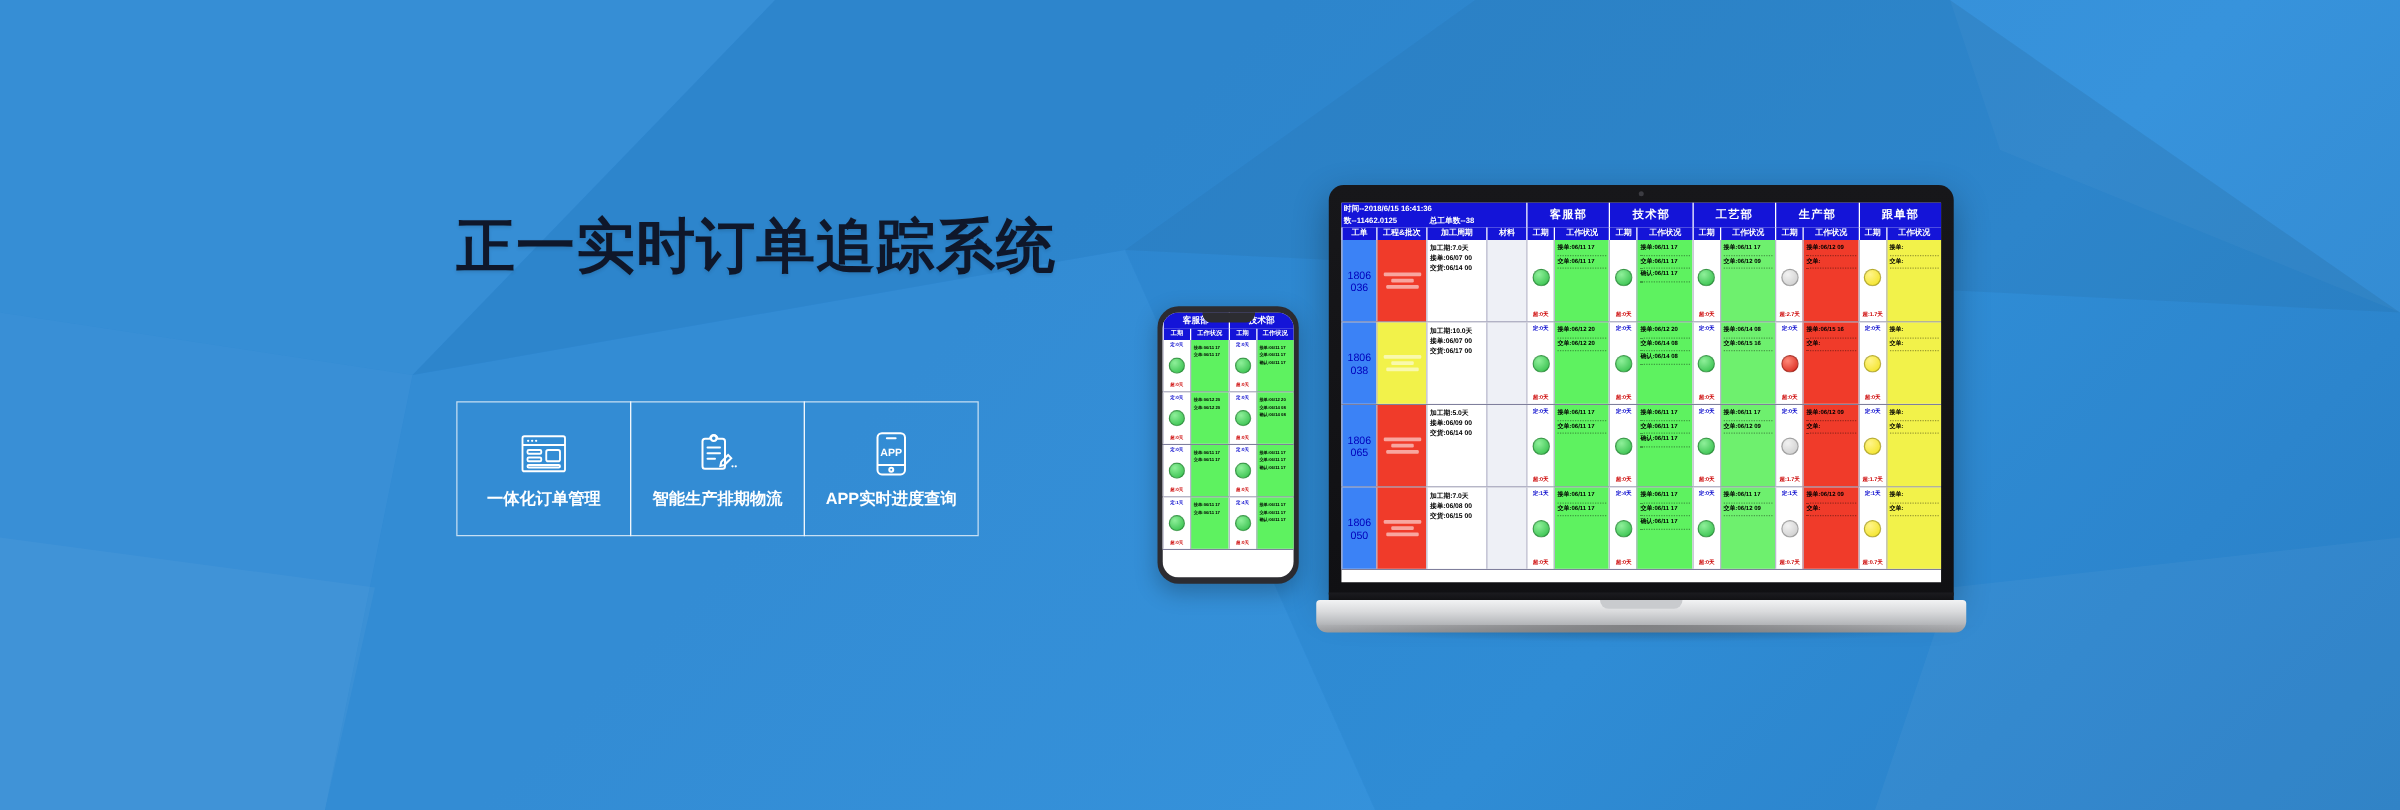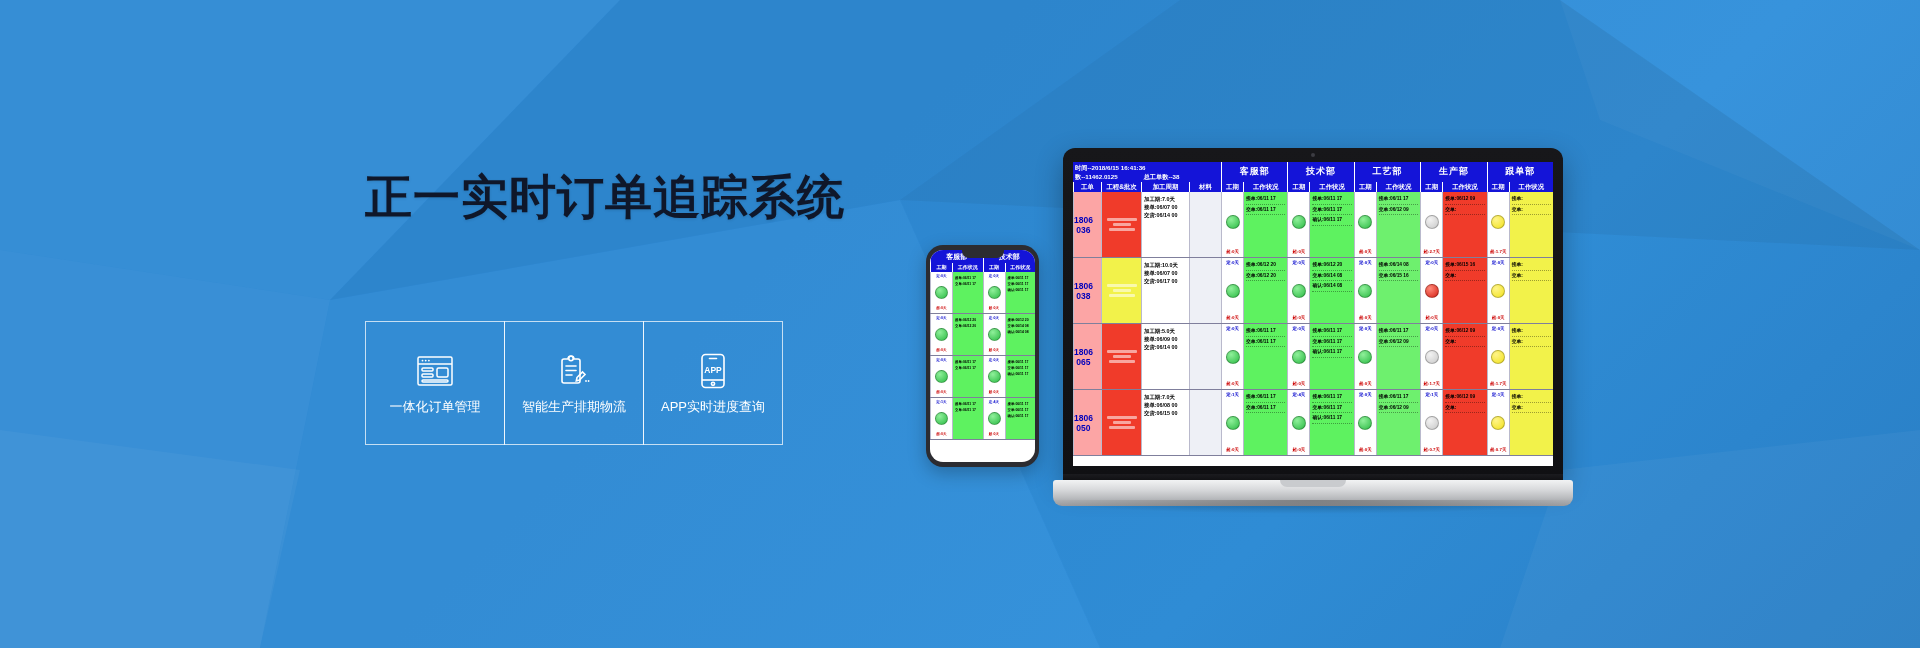--- a/index.html
+++ b/index.html
@@ -23,28 +23,28 @@
   .headline{
     color:#0f172a; font-weight:bold; font-size:47px; line-height:58px;
     letter-spacing:1px; white-space:nowrap;
     text-shadow:0 1px 3px rgba(0,0,0,.12);
   }
   #features{
     position:absolute; left:365px; top:321px;
     display:flex; gap:0;
   }
   .feat{
-    width:140px; height:124px; border:1px solid rgba(255,255,255,.72);
+    width:140px; height:108px; border:1px solid rgba(255,255,255,.72);
     display:flex; flex-direction:column; align-items:center; justify-content:center;
     margin-left:-1px;
   }
   .feat:first-child{ margin-left:0; }
   .feat .ico{ height:40px; display:flex; align-items:center; justify-content:center; }
   .feat .flabel{
-    color:#ffffff; font-size:13px; margin-top:7px; white-space:nowrap; font-weight:normal;
+    color:#ffffff; font-size:13px; margin-top:7px; white-space:nowrap; font-weight:bold;
   }
 
   
   #phone{
     position:absolute; left:926px; top:245px; width:113px; height:222px;
     background:#2c2c31; border-radius:17px;
     box-shadow:0 6px 18px rgba(0,0,0,.25);
     padding:5px 4px;
   }
   #phone .notch{
@@ -103,23 +103,23 @@
   .erp-sub{ display:flex; background:#1414d8; color:#fff; font-weight:bold;
             font-size:6.4px; line-height:10px; text-align:center; }
   .erp-sub div{ border-left:1px solid #fff; }
   .c-wo{ flex:0 0 28px; } .c-prj{ flex:0 0 40px; }
   .c-cyc{ flex:0 0 48px; } .c-mat{ flex:0 0 32px; }
   .c-dur{ flex:0 0 22px; } .c-st{ flex:1; }
 
   .erp-body{ position:relative; }
   .row{ display:flex; border-bottom:1px solid #7f7f9c; }
   .cell{ border-left:1px solid #b9b9cc; position:relative; }
-  .wo{ flex:0 0 28px; display:flex; align-items:center; 
-       color:#0000bb; font-weight:bold; font-size:8.5px; line-height:10px; text-align:center;
-       background:#fca5a5; }
+  .wo{ flex:0 0 28px; display:flex; align-items:center; justify-content:center;
+       color:#0000bb; font-weight:normal; font-size:8.5px; line-height:10px; text-align:center;
+       background:#3b82f6; }
   .prj{ flex:0 0 40px; display:flex; flex-direction:column; align-items:center;
         justify-content:center; gap:2px; }
   .prj .blur{ width:30px; height:3px; border-radius:1px; background:rgba(255,255,255,.55);
               filter:blur(.6px); }
   .cyc{ flex:0 0 48px; padding:3px 2px; font-size:5.4px; line-height:8px;
         font-weight:bold; background:#fff; }
   .mat{ flex:0 0 32px; background:#eef0f6; }
   .dur{ flex:0 0 22px; display:flex; flex-direction:column; align-items:center;
         justify-content:space-between; padding:2px 0; background:#fff; }
   .st{ flex:1; padding:3px 2px; font-size:4.8px; line-height:7.5px; font-weight:bold; }

